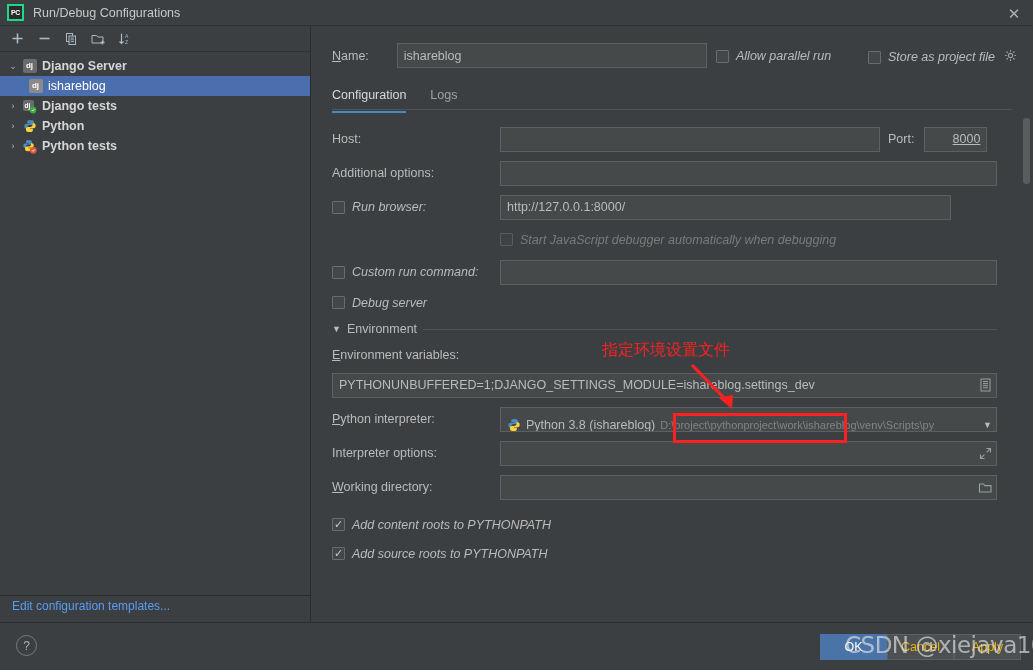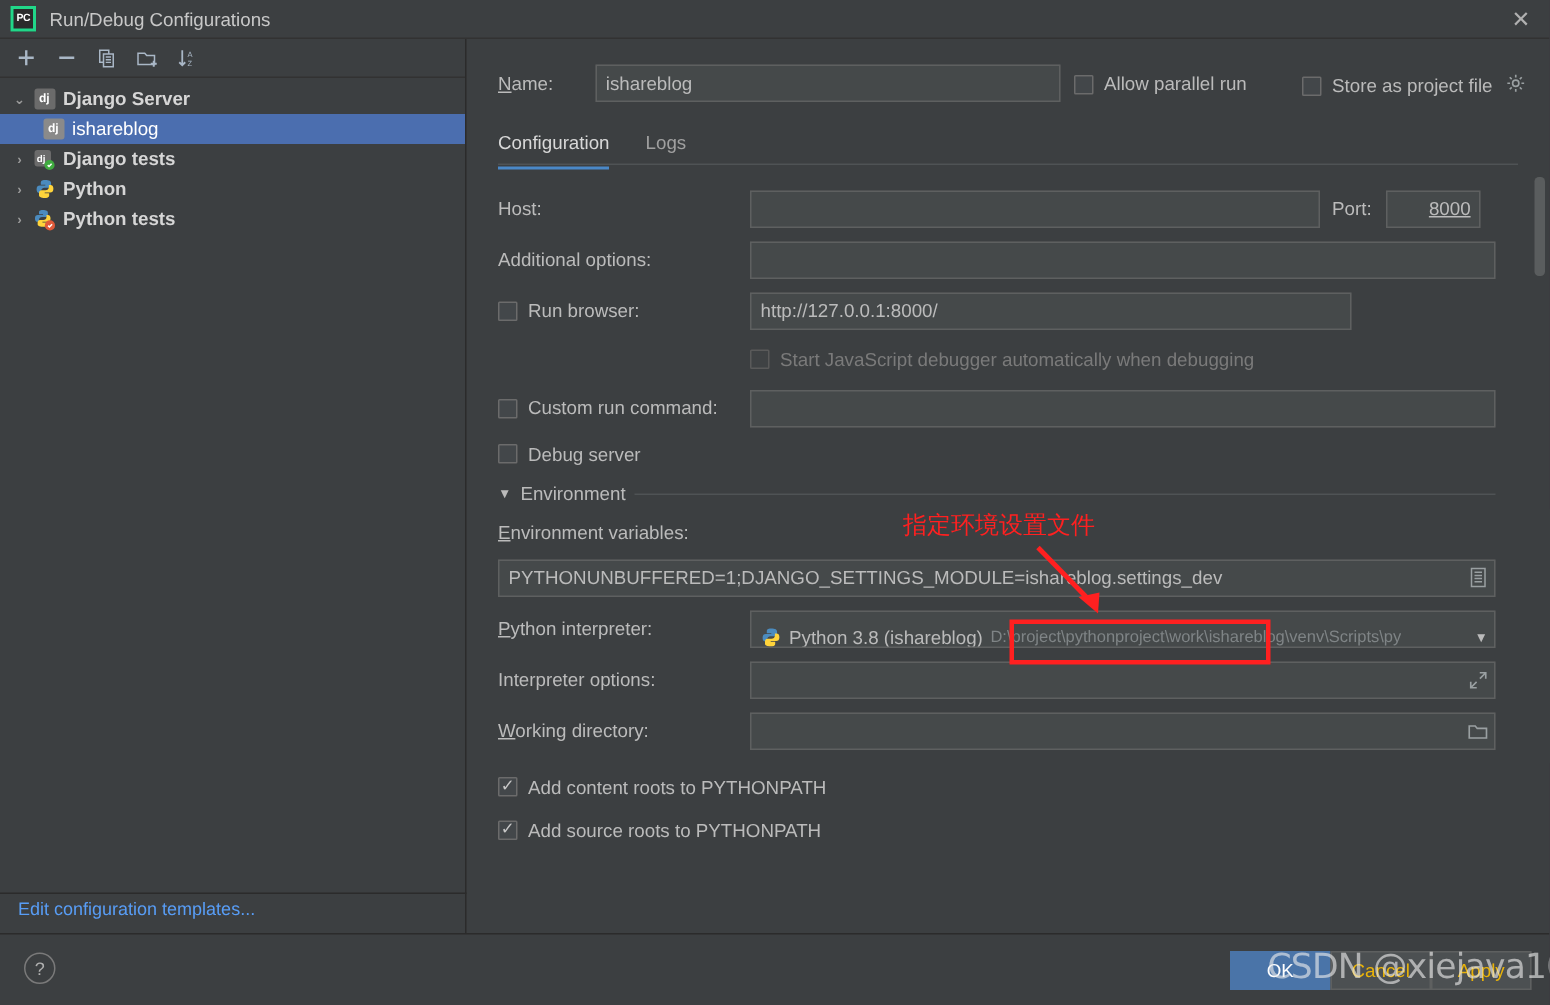--- a/index.html
+++ b/index.html
@@ -102,21 +102,21 @@
   .cbx {
     width: 13px; height: 13px; border: 1px solid #6b6b6b; background: #43474a;
     display: inline-flex; align-items: center; justify-content: center;
     flex: 0 0 auto; border-radius: 1px;
   }
   .cbx.checked::after {
     content: "✓"; color: #c8c8c8; font-size: 11px; line-height: 1;
   }
   .cbx.dim { border-color: #5a5a5a; background: #3f4244; }
   .cbx-row { display: flex; align-items: center; gap: 7px; }
-  .cbx-row .cl { font-size: 12.5px; color: #bbbbbb; }
+  .cbx-row .cl { font-size: 12.5px; color: #bbbbbb; font-style: italic; }
   .cbx-row .cl.dim { color: #7a7a7a; }
 
   .tabs {
     position: absolute; left: 20px; top: 62px; display: flex; gap: 24px;
   }
   .tab { font-size: 12.5px; color: #a0a0a0; padding-bottom: 9px; }
   .tab.active { color: #d8d8d8; border-bottom: 2px solid #4a88c7; }
   .tabs-underline {
     position: absolute; left: 20px; top: 83px; width: 680px; height: 1px; background: #4f5355;
   }
@@ -351,21 +351,21 @@
         <div class="txt-field" style="width:497px;">
           <span></span>
         </div>
       </div>
 
       <div class="row" style="height:34px;">
         <div class="cbx-row" style="width:168px;">
           <span class="cbx"></span>
           <span class="cl">Run browser:</span>
         </div>
-        <div class="txt-field" style="width:401px;">
+        <div class="txt-field" style="width:451px;">
           <span>http://127.0.0.1:8000/</span>
         </div>
       </div>
 
       <div class="row" style="height:31px;">
         <div style="width:168px;"></div>
         <div class="cbx-row">
           <span class="cbx dim"></span>
           <span class="cl dim">Start JavaScript debugger automatically when debugging</span>
         </div>

